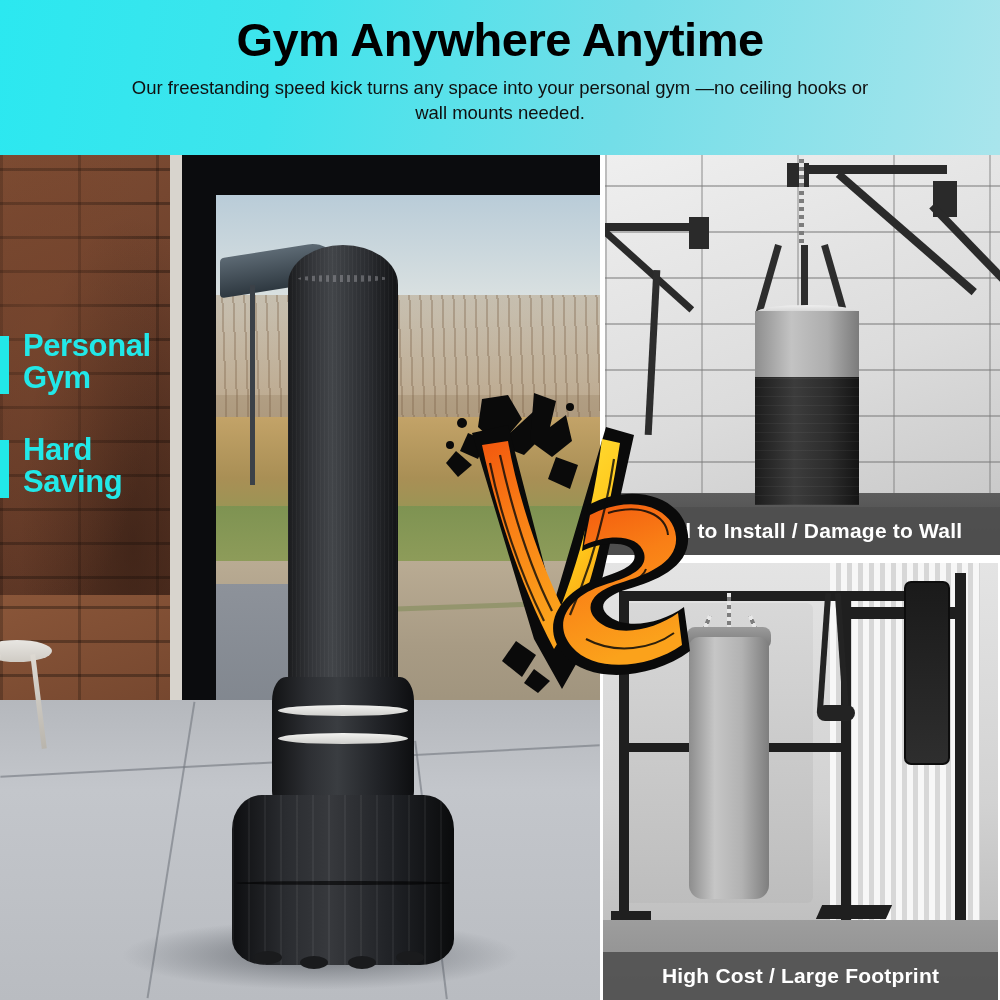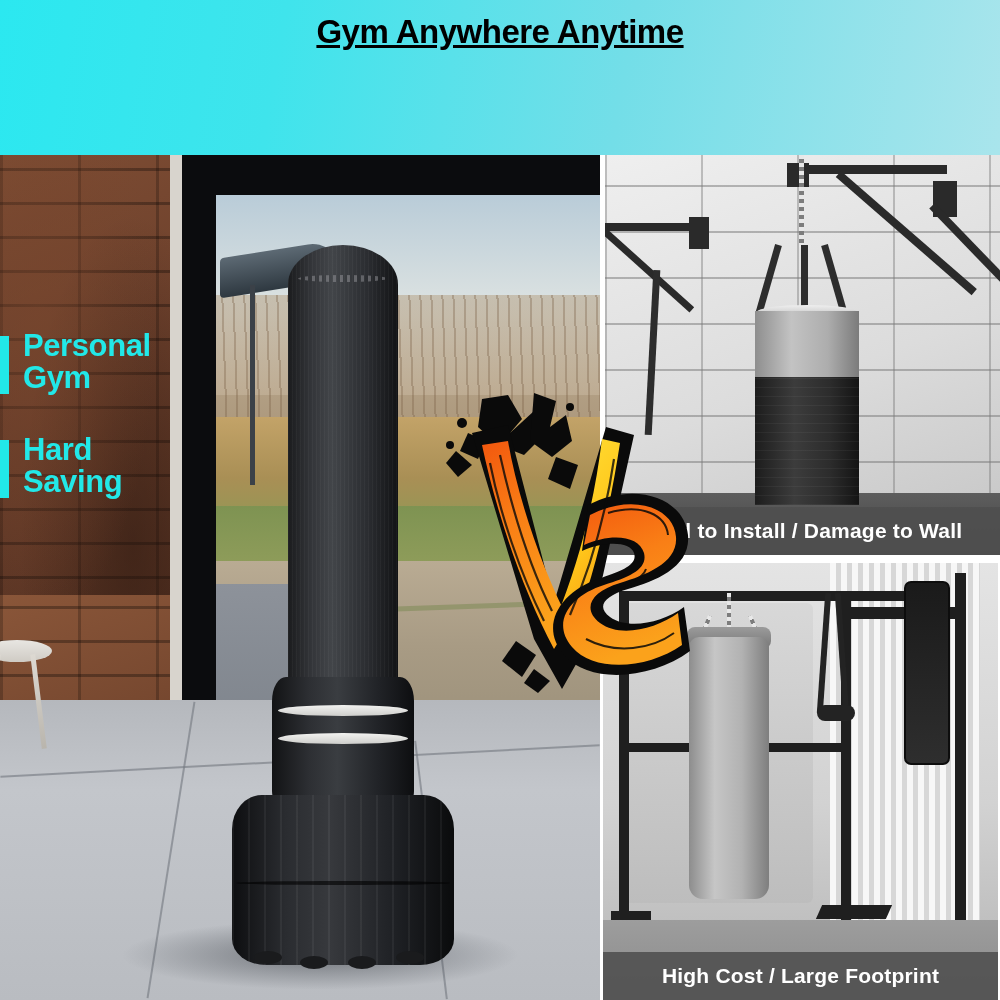--- a/index.html
+++ b/index.html
@@ -27,29 +27,28 @@
     height: 155px;
     background: linear-gradient(100deg, #2BE8F0 0%, #3FE4EC 28%, #73DEE8 62%, #A9E5EC 100%);
     display: flex;
     flex-direction: column;
     align-items: center;
     justify-content: flex-start;
     padding-top: 14px;
     box-sizing: border-box;
   }
   .headline {
-    font-size: 33px;
+    font-size: 47px;
     font-weight: bold;
     color: #000000;
     letter-spacing: -0.5px;
     line-height: 1.1;
     margin: 0;
     text-align: center;
     font-stretch: condensed;
-    text-decoration: underline;
   }
   .subline {
     margin-top: 9px;
     font-size: 18.5px;
     color: #101010;
     text-align: center;
     line-height: 1.38;
     max-width: 760px;
     font-weight: 400;
   }
@@ -456,20 +455,21 @@
     white-space: pre-line;
   }
 </style>
 </head>
 <body>
 
 <div class="poster">
 
   <div class="header">
     <h1 class="headline">Gym Anywhere Anytime</h1>
+    <div class="subline">Our freestanding speed kick turns any space into your personal gym —no ceiling hooks or wall mounts needed.</div>
   </div>
 
   <div class="body-area">
 
     <div class="left-panel">
 
       <div class="brick-wall"></div>
       <div class="brick-wall-lower"></div>
 
       <div class="door-frame"></div>

